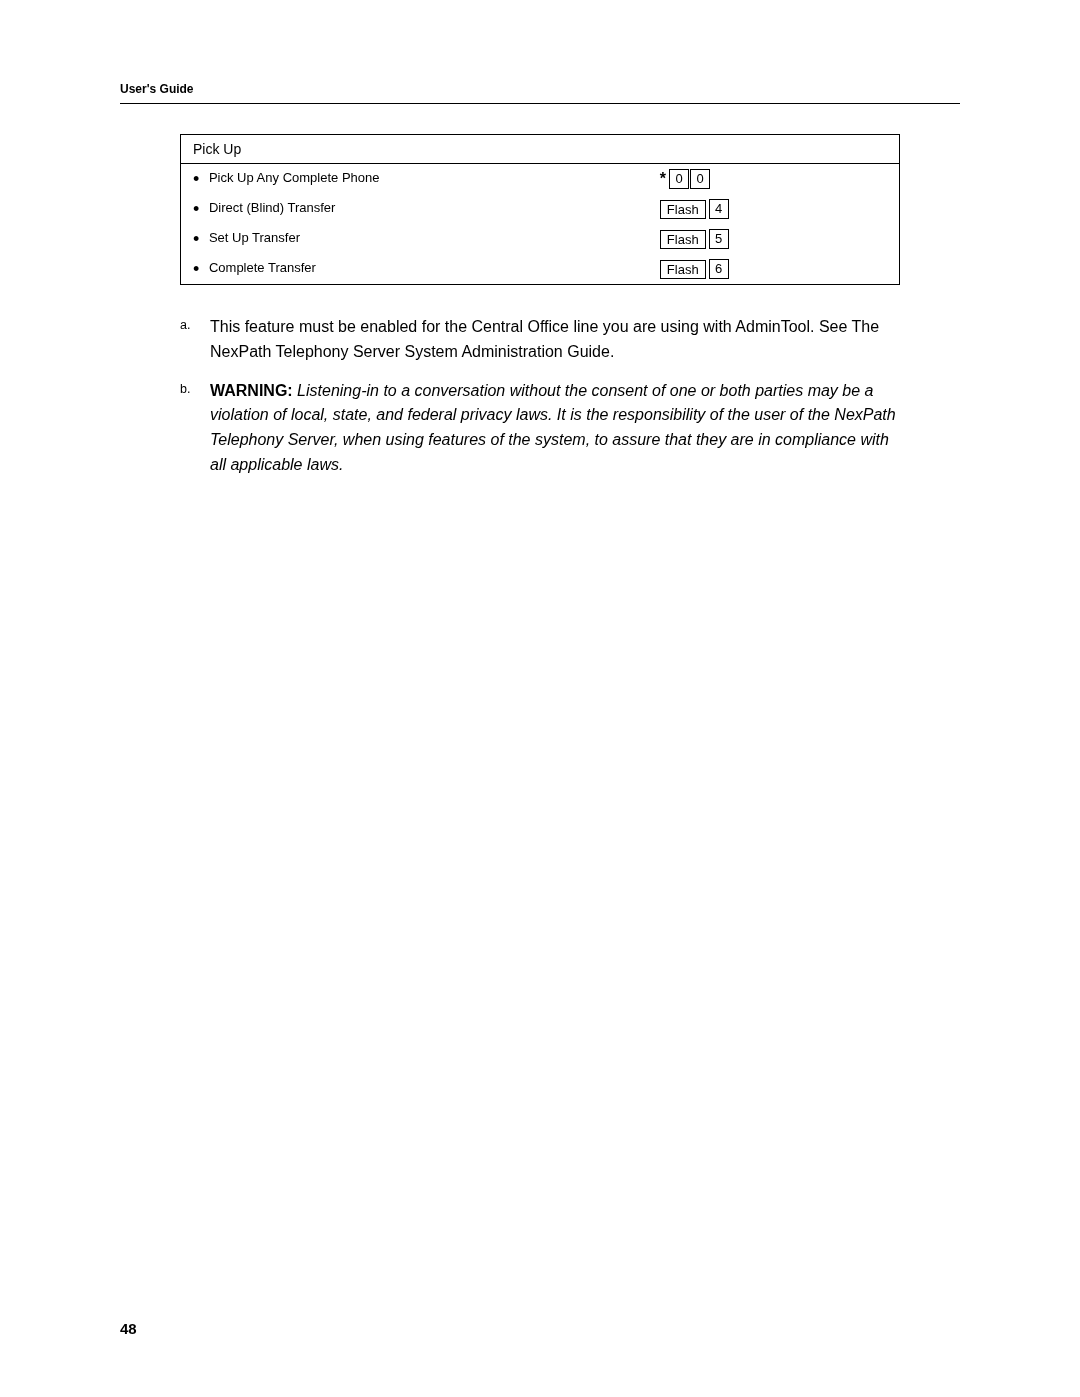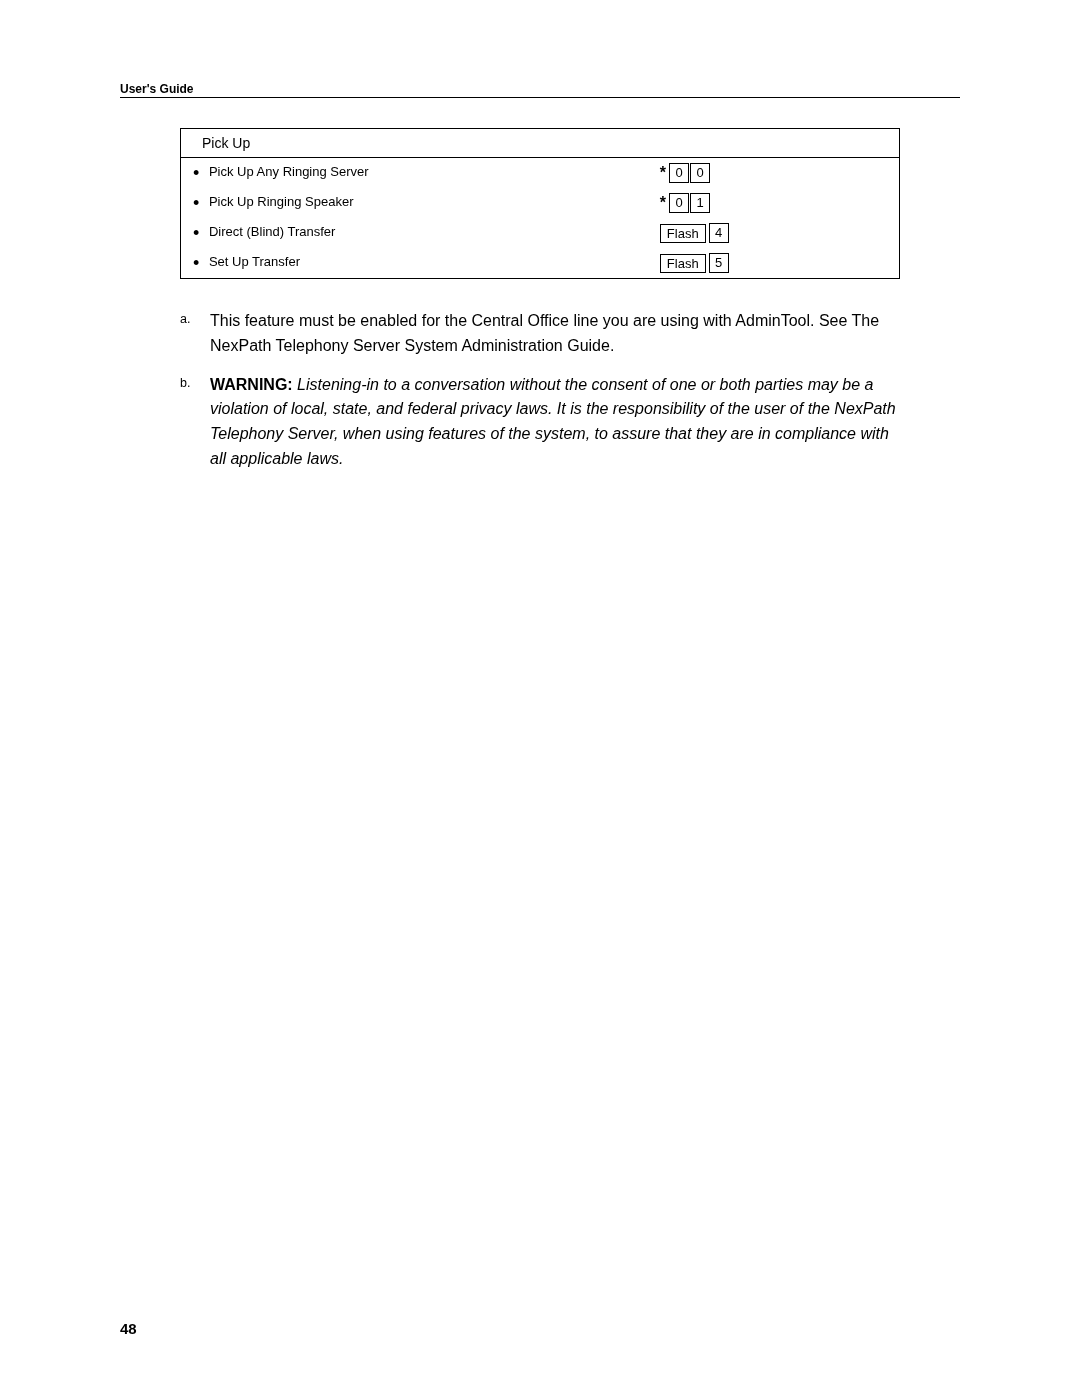--- a/index.html
+++ b/index.html
@@ -20,39 +20,40 @@
 
     .page-container {
       width: 1080px;
       min-height: 1397px;
       padding: 80px 120px 80px 120px;
       position: relative;
     }
 
     .header-section {
       border-bottom: 1px solid #000;
+      padding-bottom: 6px;
       margin-bottom: 30px;
     }
 
     .header-label {
       font-family: Arial, Helvetica, sans-serif;
       font-size: 12px;
       font-weight: bold;
     }
 
     .main-table {
       border: 1px solid #000;
       width: 100%;
       max-width: 720px;
       margin: 0 auto 30px auto;
       border-collapse: collapse;
     }
 
     .section-header-row td {
-      padding: 6px 21px;
+      padding: 6px 12px;
       font-family: Arial, Helvetica, sans-serif;
       font-size: 14px;
       font-weight: normal;
       border-bottom: 1px solid #000;
     }
 
     .item-row td {
       padding: 5px 12px;
       font-family: Arial, Helvetica, sans-serif;
       font-size: 13px;
@@ -178,44 +179,31 @@
 
     <tbody>
         <tr class="section-header-row">
       <td colspan="2">Pick Up</td>
     </tr>
 
 
     <tr class="item-row">
       <td class="item-label">
         <span class="bullet">•</span>
-        <span>Pick Up Any Ringing Server</span>
+        <span>Pick Up Any Complete Phone</span>
       </td>
       <td class="item-keys">
         <span class="key-sequence">
           <span class="key-star">*</span>
           <span class="key-box">0</span>
           <span class="key-box">0</span>
         </span>
       </td>
     </tr>
 
-    <tr class="item-row">
-      <td class="item-label">
-        <span class="bullet">•</span>
-        <span>Pick Up Ringing Speaker</span>
-      </td>
-      <td class="item-keys">
-        <span class="key-sequence">
-          <span class="key-star">*</span>
-          <span class="key-box">0</span>
-          <span class="key-box">1</span>
-        </span>
-      </td>
-    </tr>
 
 
     <tr class="item-row">
       <td class="item-label">
         <span class="bullet">•</span>
         <span>Direct (Blind) Transfer</span>
       </td>
       <td class="item-keys">
         <span class="key-sequence">
           <span class="key-flash">Flash</span>
@@ -230,20 +218,32 @@
         <span>Set Up Transfer</span>
       </td>
       <td class="item-keys">
         <span class="key-sequence">
           <span class="key-flash">Flash</span>
           <span class="key-box">5</span>
         </span>
       </td>
     </tr>
 
+    <tr class="item-row">
+      <td class="item-label">
+        <span class="bullet">•</span>
+        <span>Complete Transfer</span>
+      </td>
+      <td class="item-keys">
+        <span class="key-sequence">
+          <span class="key-flash">Flash</span>
+          <span class="key-box">6</span>
+        </span>
+      </td>
+    </tr>
   </tbody>
     </table>
 
   <div class="footnote-section">
 
     <div class="footnote-item">
       <span class="footnote-label">a.</span>
       <span class="footnote-text">This feature must be enabled for the Central Office line you are using with AdminTool.  See The NexPath Telephony Server System Administration Guide.</span>
     </div>
 

